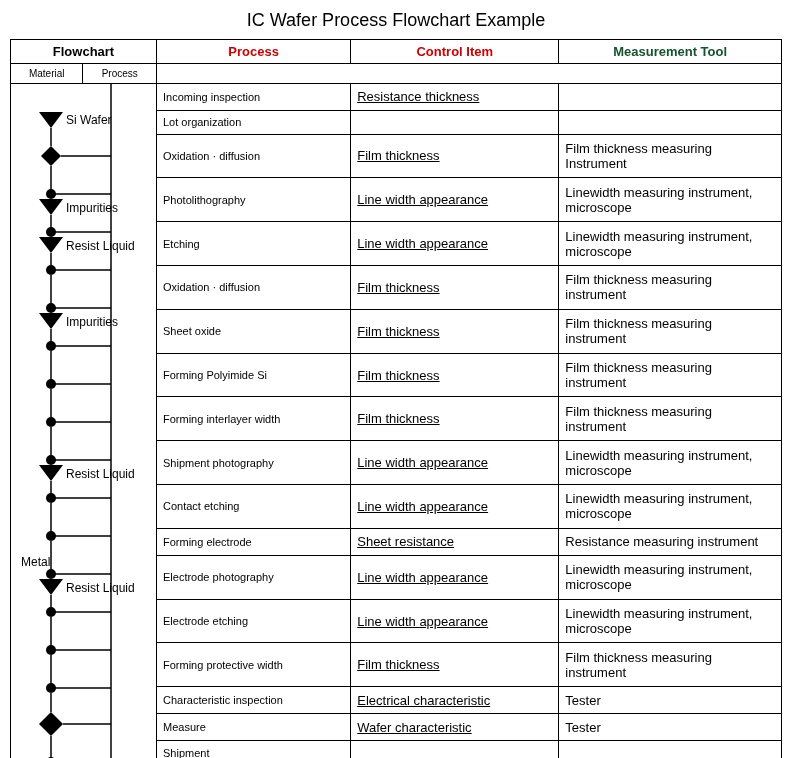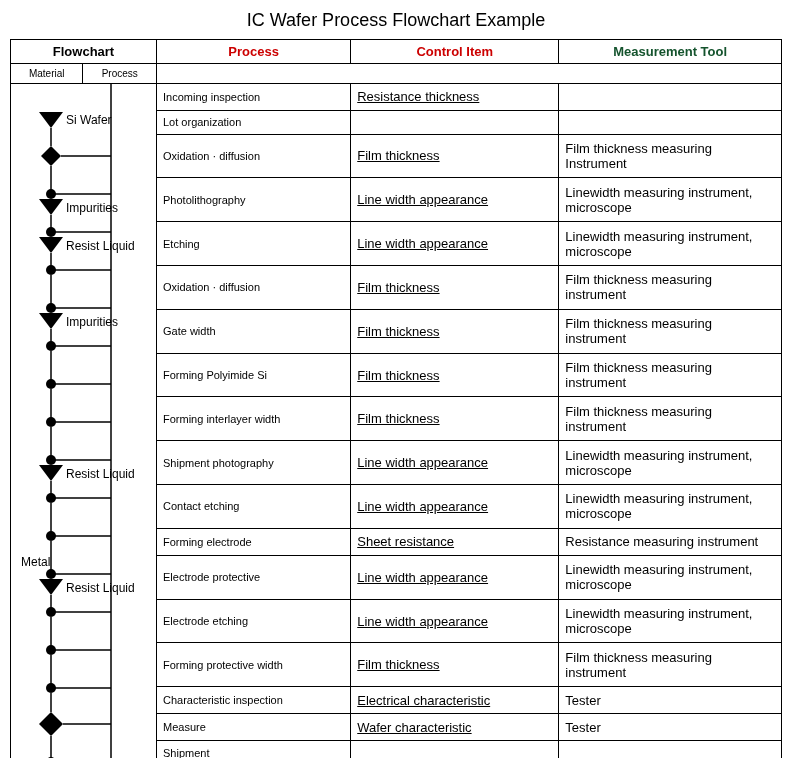--- a/index.html
+++ b/index.html
@@ -206,21 +206,21 @@
         <td class="cell-process process-col">Etching</td>
         <td class="cell-control control-col">Line width appearance</td>
         <td class="cell-measure measure-col">Linewidth measuring instrument, microscope</td>
       </tr>
       <tr>
         <td class="cell-process process-col">Oxidation · diffusion</td>
         <td class="cell-control control-col">Film thickness</td>
         <td class="cell-measure measure-col">Film thickness measuring instrument</td>
       </tr>
       <tr>
-        <td class="cell-process process-col">Gate width</td>
+        <td class="cell-process process-col">Sheet oxide</td>
         <td class="cell-control control-col">Film thickness</td>
         <td class="cell-measure measure-col">Film thickness measuring instrument</td>
       </tr>
       <tr>
         <td class="cell-process process-col">Forming Polyimide Si</td>
         <td class="cell-control control-col">Film thickness</td>
         <td class="cell-measure measure-col">Film thickness measuring instrument</td>
       </tr>
       <tr>
         <td class="cell-process process-col">Forming interlayer width</td>
@@ -236,21 +236,21 @@
         <td class="cell-process process-col">Contact etching</td>
         <td class="cell-control control-col">Line width appearance</td>
         <td class="cell-measure measure-col">Linewidth measuring instrument, microscope</td>
       </tr>
       <tr>
         <td class="cell-process process-col">Forming electrode</td>
         <td class="cell-control control-col">Sheet resistance</td>
         <td class="cell-measure measure-col">Resistance measuring instrument</td>
       </tr>
       <tr>
-        <td class="cell-process process-col">Electrode protective</td>
+        <td class="cell-process process-col">Electrode photography</td>
         <td class="cell-control control-col">Line width appearance</td>
         <td class="cell-measure measure-col">Linewidth measuring instrument, microscope</td>
       </tr>
       <tr>
         <td class="cell-process process-col">Electrode etching</td>
         <td class="cell-control control-col">Line width appearance</td>
         <td class="cell-measure measure-col">Linewidth measuring instrument, microscope</td>
       </tr>
       <tr>
         <td class="cell-process process-col">Forming protective width</td>

